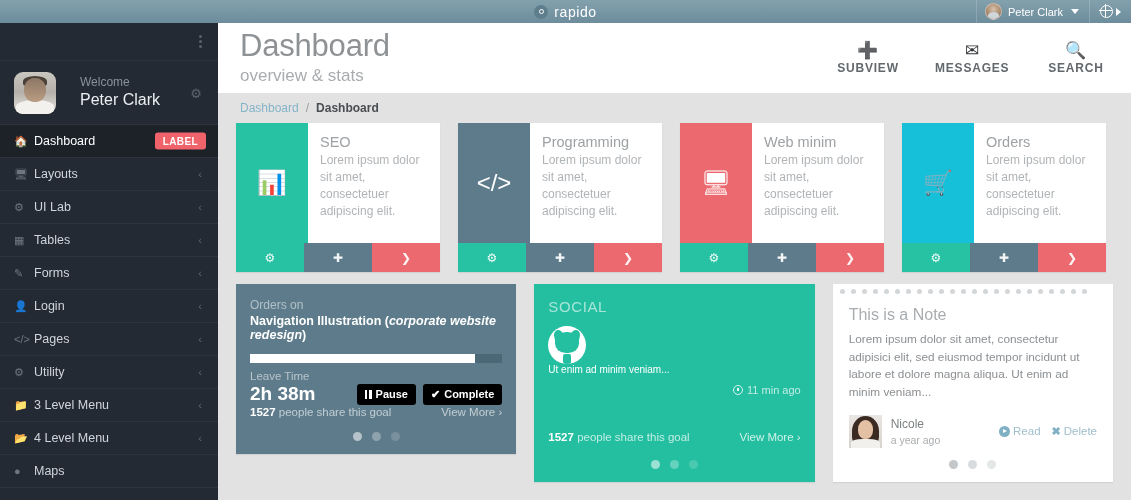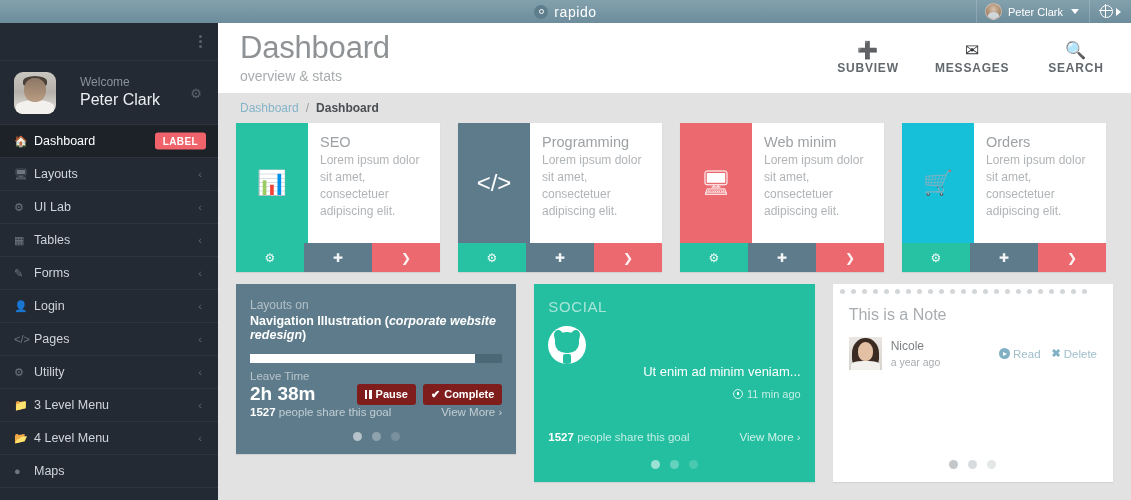--- a/index.html
+++ b/index.html
@@ -149,21 +149,21 @@
   }
   .pagehead {
     height: 70px; background: #ffffff; position: relative;
     display: flex; align-items: center;
   }
   .ph-left { padding-left: 22px; }
   .ph-title {
     font-size: 31px; color: #8f9294; font-weight: 300; line-height: 1.05;
     letter-spacing: -0.2px;
   }
-  .ph-sub { font-size: 14px; color: #a9acae; margin-top: 3px; }
+  .ph-sub { font-size: 17px; color: #a9acae; margin-top: 3px; }
   .ph-actions {
     position: absolute; right: 18px; top: 0; height: 70px;
     display: flex; align-items: center; gap: 30px;
   }
   .ph-act { text-align: center; width: 74px; }
   .ph-act-ico { font-size: 17px; color: #2f3337; line-height: 1; height: 19px; }
   .ph-act-lab { font-size: 12px; color: #63686d; letter-spacing: 0.8px; margin-top: 0; font-weight: bold; }
 
   .crumbs {
     height: 30px; display: flex; align-items: center; padding-left: 22px;
@@ -210,21 +210,21 @@
   .pw-title em { font-style: italic; font-weight: bold; }
   .pbar {
     height: 9px; background: #4b6876; margin-top: 12px; position: relative; overflow: hidden;
   }
   .pbar-fill { height: 100%; background: #ffffff; }
   .pw-leave { font-size: 11.5px; color: rgba(255,255,255,0.55); margin-top: 7px; }
   .pw-row { display: flex; align-items: center; justify-content: space-between; margin-top: 1px; }
   .pw-time { font-size: 19px; font-weight: bold; color: #ffffff; }
   .pw-btns { display: flex; gap: 7px; }
   .pw-btn {
-    background: #7f1d1d; color: #ffffff; font-size: 11px; font-weight: bold;
+    background: #000000; color: #ffffff; font-size: 11px; font-weight: bold;
     padding: 4px 8px; border-radius: 3px; display: flex; align-items: center; gap: 4px;
   }
   .pause-glyph { display: inline-flex; gap: 2px; }
   .pause-glyph i { width: 2.5px; height: 9px; background: #ffffff; display: block; }
   .pw-foot {
     position: absolute; left: 14px; right: 14px; bottom: 36px;
     display: flex; align-items: center; justify-content: space-between;
     font-size: 11.5px;
   }
   .pw-share { color: rgba(255,255,255,0.62); }
@@ -258,21 +258,21 @@
     position: absolute; top: 4px; width: 9px; height: 10px; background: #23bfa0;
     border-radius: 50% 50% 0 0; transform: rotate(-12deg);
   }
   .gh-ico .ear-l { left: 6px; }
   .gh-ico .ear-r { right: 6px; transform: rotate(12deg); }
   .gh-ico .tail {
     position: absolute; left: 15px; bottom: 0; width: 8px; height: 10px; background: #23bfa0;
     border-radius: 2px;
   }
   .ps-text { font-size: 12px; line-height: 1.45; color: #ffffff; }
-  .ps-text2 { font-size: 13px; color: #ffffff; margin-top: 0px; text-align: right; }
+  .ps-text2 { font-size: 10px; color: #ffffff; margin-top: 0px; }
   .ps-time {
     text-align: center; font-size: 11px; color: rgba(255,255,255,0.72);
     margin-top: 9px; display: flex; align-items: center; justify-content: flex-end; gap: 4px;
   }
   .clock-ico {
     width: 10px; height: 10px; border-radius: 50%; border: 1.3px solid rgba(255,255,255,0.8);
     position: relative; display:block;
   }
   .clock-ico::after{
     content:""; position:absolute; left:3.4px; top:1.6px; width:1.2px; height:3.4px;
@@ -524,21 +524,21 @@
         <div class="tile-btn tf-plus">✚</div>
         <div class="tile-btn tf-next">❯</div>
       </div>
     </div>
 
   </div>
 
   <div class="panels">
 
     <div class="panel-work">
-      <div class="pw-kicker">Layouts on</div>
+      <div class="pw-kicker">Orders on</div>
       <div class="pw-title"><span>Navigation Illustration (</span><em>corporate website redesign</em><span>)</span></div>
       <div class="pbar">
         <div class="pbar-fill" id="pbar-fill" style="width: 89%;"></div>
       </div>
       <div class="pw-leave">Leave Time</div>
       <div class="pw-row">
         <div class="pw-time">2h 38m</div>
         <div class="pw-btns">
           <div class="pw-btn">
             <span class="pause-glyph">
@@ -610,20 +610,21 @@
           <span></span>
           <span></span>
           <span></span>
           <span></span>
           <span></span>
           <span></span>
           <span></span>
           <span></span>
         </div>
       <div class="note-title">This is a Note</div>
+      <div class="note-text">Lorem ipsum dolor sit amet, consectetur adipisici elit, sed eiusmod tempor incidunt ut labore et dolore magna aliqua. Ut enim ad minim veniam...</div>
       <div class="note-user">
         <div class="note-av">
           <span class="hair"></span>
             <span class="face"></span>
             <span class="shirt"></span>
         </div>
         <div>
           <div class="note-name">Nicole</div>
           <div class="note-ago">a year ago</div>
         </div>

